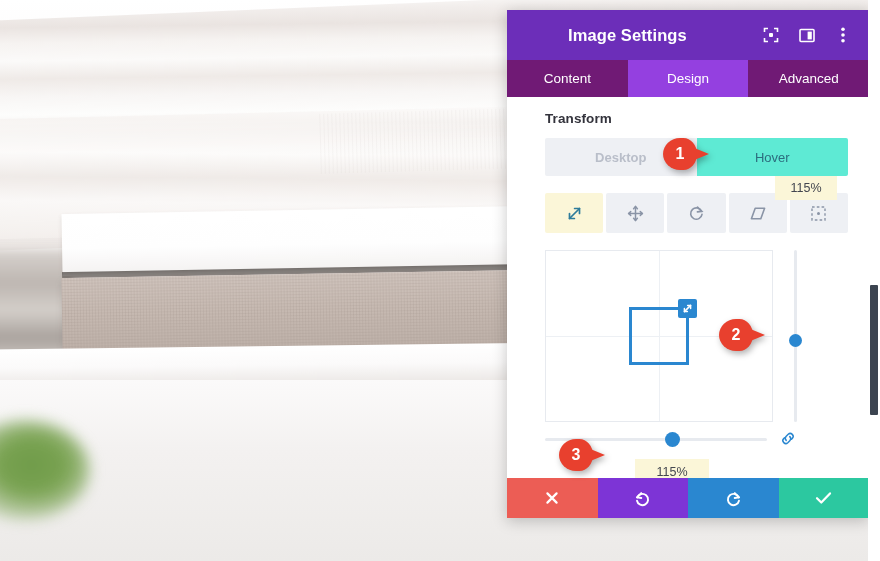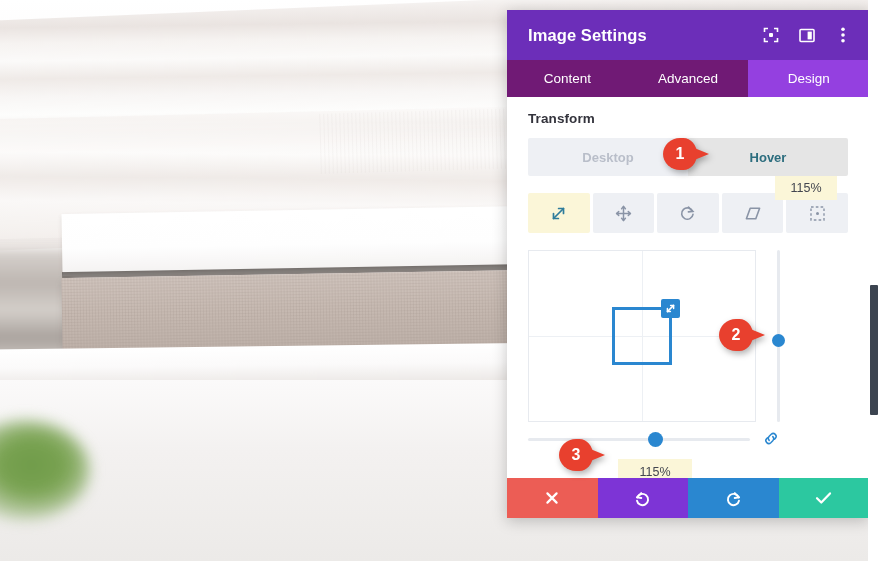--- a/index.html
+++ b/index.html
@@ -145,20 +145,21 @@
     align-items: center;
     padding: 0 17px 0 21px;
     flex: 0 0 auto;
   }
   .p-title {
     color: #ffffff;
     font-size: 16.5px;
     font-weight: bold;
     letter-spacing: .1px;
     flex: 1 1 auto;
+    margin-left: 40px;
   }
   .hdr-icons { display: flex; align-items: center; gap: 18px; }
   .hdr-ico {
     width: 18px; height: 18px;
     display: flex; align-items: center; justify-content: center;
     color: #ffffff;
     cursor: pointer;
   }
   .hdr-ico svg { display: block; }
 
@@ -177,21 +178,21 @@
     color: #ffffff;
     font-size: 13.5px;
     cursor: pointer;
     user-select: none;
   }
   .p-tab.active { background: #9440e0; }
 
   
   .p-body {
     flex: 1 1 auto;
-    padding: 14px 21px 0 21px;
+    padding: 14px 21px 0 38px;
     position: relative;
     overflow: hidden;
   }
   .sec-title {
     font-size: 13.5px;
     font-weight: bold;
     color: #33333c;
     margin-bottom: 12px;
     letter-spacing: .1px;
   }
@@ -208,21 +209,21 @@
     flex: 1 1 0;
     display: flex;
     align-items: center;
     justify-content: center;
     font-size: 13px;
     cursor: pointer;
     user-select: none;
     font-weight: bold;
   }
   .st-opt.inactive { background: #eef0f4; color: #b9bec9; }
-  .st-opt.active   { background: #e5e5e5; color: #2c6d7e; font-weight: bold; }
+  .st-opt.active   { background: #5eead4; color: #2c6d7e; font-weight: normal; }
 
   
   .tool-row {
     display: flex;
     gap: 3px;
     margin-bottom: 17px;
   }
   .tool-btn {
     flex: 1 1 0;
     height: 40px;
@@ -480,22 +481,22 @@
           <circle cx="2" cy="2.2" r="1.8"></circle>
           <circle cx="2" cy="8" r="1.8"></circle>
           <circle cx="2" cy="13.8" r="1.8"></circle>
         </svg>
       </div>
     </div>
   </div>
 
   <div class="p-tabs">
     <div class="p-tab">Content</div>
+    <div class="p-tab active">Design</div>
     <div class="p-tab">Advanced</div>
-    <div class="p-tab active">Design</div>
   </div>
 
   <div class="p-body">
 
     <div class="sec-title">Transform</div>
 
     <div class="state-toggle">
       <div class="st-opt inactive">Desktop</div>
       <div class="st-opt active">Hover</div>
     </div>

